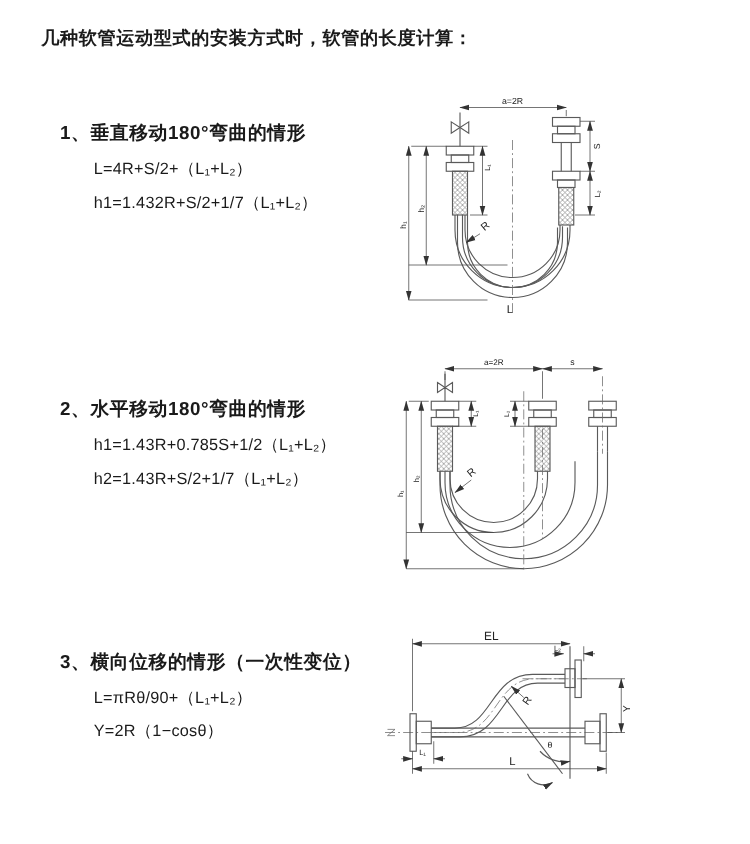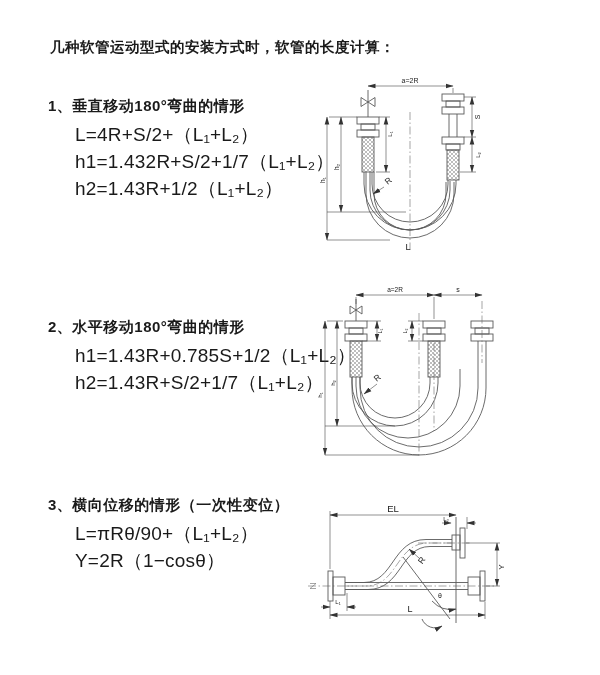--- a/index.html
+++ b/index.html
@@ -2,26 +2,26 @@
 <html><head>
 <meta charset="utf-8">
 <style>
   html,body{margin:0;padding:0}
   body{
     width:600px;height:675px;position:relative;overflow:hidden;
     background:#ffffff;color:#1a1a1a;
     font-family:"Liberation Sans","DejaVu Sans",sans-serif;
   }
   .title{
-    position:absolute;left:33px;top:21px;margin:17px;
+    position:absolute;left:33px;top:21px;margin:0;
     font-size:14.5px;font-weight:bold;letter-spacing:.5px;white-space:nowrap;
   }
   .sec{position:absolute;left:48px;width:290px}
   .sec .heading{font-size:15px;font-weight:bold;letter-spacing:.5px;margin:0 0 5px 0;white-space:nowrap}
-  .sec .formula{font-size:19px;padding-left:27px;line-height:27px;white-space:nowrap;letter-spacing:.2px}
+  .sec .formula{font-size:13px;padding-left:27px;line-height:27px;white-space:nowrap;letter-spacing:.2px}
   svg.diag{position:absolute;overflow:visible}
   .diag line,.diag path,.diag rect,.diag polyline{stroke:#5a5a5a;stroke-width:.9;fill:none}
   .diag .dim line,.diag .dim path{stroke:#474747;stroke-width:.6}
   .diag .cl{stroke-dasharray:8 2.5 1.5 2.5;stroke-width:.6;stroke:#6a6a6a}
   .diag .thin{stroke-width:.6;stroke:#6a6a6a}
   .diag .braid{fill:url(#hatch)}
   .diag text{fill:#222;stroke:none;text-anchor:middle;font-family:"Liberation Sans","DejaVu Sans",sans-serif}
 </style>
 </head>
 <body>
@@ -36,30 +36,29 @@
     </marker>
   </defs>
 </svg>
 
 <h1 class="title">几种软管运动型式的安装方式时，软管的长度计算：</h1>
 
 <section class="sec" style="top:97px">
   <div class="heading">1、垂直移动180°弯曲的情形</div>
   <div class="formula">L=4R+S/2+（L₁+L₂）</div>
   <div class="formula">h1=1.432R+S/2+1/7（L₁+L₂）</div>
-  <div class="formula">h2=1.43R+1/2（L₁+L₂）</div>
 </section>
 
 <section class="sec" style="top:318px">
   <div class="heading">2、水平移动180°弯曲的情形</div>
   <div class="formula">h1=1.43R+0.785S+1/2（L₁+L₂）</div>
   <div class="formula">h2=1.43R+S/2+1/7（L₁+L₂）</div>
 </section>
 
-<section class="sec" style="top:496px">
+<section class="sec" style="top:520px">
   <div class="heading">3、横向位移的情形（一次性变位）</div>
   <div class="formula">L=πRθ/90+（L₁+L₂）</div>
   <div class="formula">Y=2R（1−cosθ）</div>
 </section>
 
 <svg class="diag" style="left:318px;top:72px" width="272" height="192" viewBox="0 0 272 192">
   <g>
     <g>
       <line x1="50" y1="18" x2="50" y2="45"></line>
       <path d="M43 25.5 L50 30 L43 34.5 Z M57 25.5 L50 30 L57 34.5 Z"></path>

